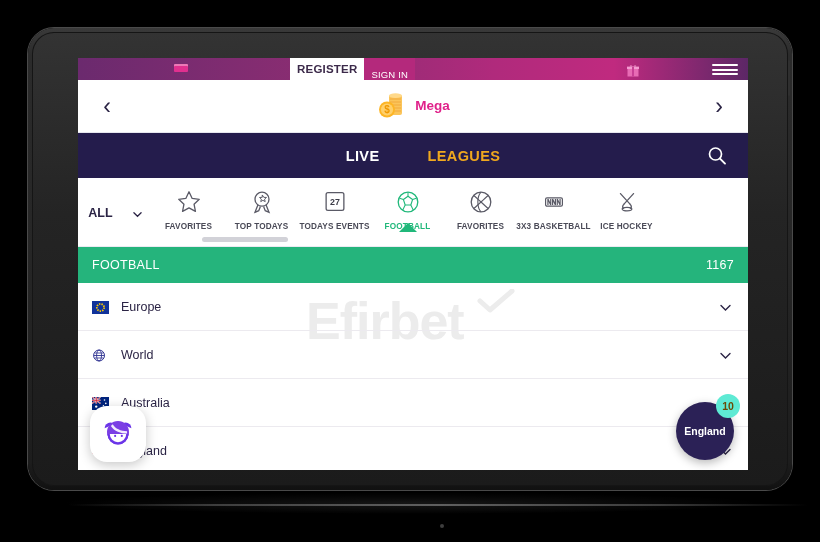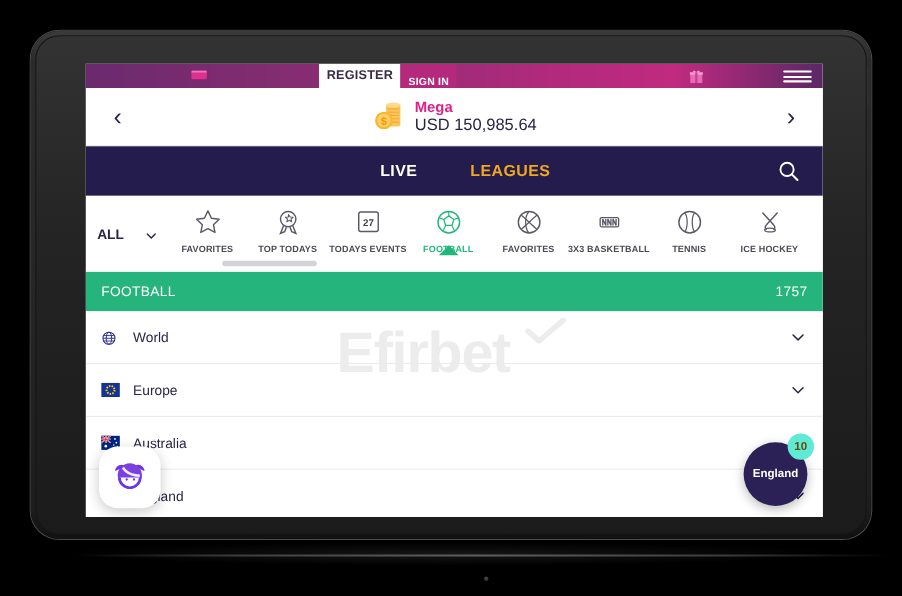--- a/index.html
+++ b/index.html
@@ -86,21 +86,21 @@
     box-shadow: inset 0 2px 0 rgba(255,255,255,.35);
   }
   .auth-tabs { position: absolute; left: 212px; top: 0; display: flex; height: 22px; }
   .tab-register {
     background: #fff; color: #3c2a4a;
     font-size: 11.5px; font-weight: 700; letter-spacing: .2px;
     display: flex; align-items: center; padding: 0 7px;
   }
   .tab-signin {
     background: #b4297c; color: #fff;
-    font-size: 9.5px; font-weight: 700; letter-spacing: .2px;
+    font-size: 9.5px; font-weight: 400; letter-spacing: .2px;
     display: flex; align-items: center; padding: 16px 7px;
   }
   .gift-icon {
     position: absolute; left: 549px; top: 5px;
     width: 12px; height: 13px;
   }
   .hamburger {
     position: absolute; right: 10px; top: 6px;
     width: 26px; height: 11px;
     display: flex; flex-direction: column; justify-content: space-between;
@@ -274,21 +274,20 @@
               <line x1="14" y1="20" x2="25" y2="20"></line>
             </g>
             <ellipse cx="19.5" cy="4.6" rx="6.5" ry="2.4" fill="#ffd98a"></ellipse>
             <circle cx="11" cy="18.5" r="8" fill="#fdb525"></circle>
             <circle cx="11" cy="18.5" r="6.1" fill="#ffd06b"></circle>
             <text x="11" y="22.4" font-size="10" font-weight="700" fill="#f09800" text-anchor="middle" font-family="Liberation Sans, sans-serif">$</text>
           </svg>
         </div>
         <div class="bal-text">
           <div class="bal-name">Mega</div>
-          <div class="bal-amt">USD 150,985.64</div>
         </div>
       </div>
       <div class="chev-right">›</div>
     </div>
 
     <div class="navbar">
       <div class="nav-live">LIVE</div>
       <div class="nav-prematch">LEAGUES</div>
       <div class="search-btn">
         <svg viewBox="0 0 22 22" width="22" height="22">
@@ -375,85 +374,75 @@
           <svg viewBox="0 0 30 30" width="28" height="28">
             <rect x="6" y="10.5" width="18" height="9" rx="1.5" fill="none" stroke="#5a5a66" stroke-width="1.3"></rect>
             <path d="M8.5 18.2 L8.5 11.8 L11.5 18.2 L11.5 11.8" fill="none" stroke="#5a5a66" stroke-width="1.3"></path>
             <path d="M13.5 18.2 L13.5 11.8 L16.5 18.2 L16.5 11.8" fill="none" stroke="#5a5a66" stroke-width="1.3"></path>
             <path d="M18.5 18.2 L18.5 11.8 L21.5 18.2 L21.5 11.8" fill="none" stroke="#5a5a66" stroke-width="1.3"></path>
           </svg>
         </div>
         <div class="lbl">3X3 BASKETBALL</div>
       </div>
 
-      <div class="sport">
-        <div class="ico">
-          <svg viewBox="0 0 30 30" width="28" height="28">
-            <circle cx="15" cy="15" r="10.5" fill="none" stroke="#5a5a66" stroke-width="1.4"></circle>
-            <path d="M10 5.4 C13.4 9.6 13.4 20.4 10 24.6" fill="none" stroke="#5a5a66" stroke-width="1.2"></path>
-            <path d="M20 5.4 C16.6 9.6 16.6 20.4 20 24.6" fill="none" stroke="#5a5a66" stroke-width="1.2"></path>
-          </svg>
-        </div>
-        <div class="lbl">TENNIS</div>
-      </div>
 
       <div class="sport">
         <div class="ico">
           <svg viewBox="0 0 30 30" width="28" height="28">
             <path d="M8 6 L18 17 M22 6 L12 17" fill="none" stroke="#5a5a66" stroke-width="1.4" stroke-linecap="round"></path>
             <path d="M18 17 C20.5 19.5 20 22 18 22 M12 17 C9.5 19.5 10 22 12 22" fill="none" stroke="#5a5a66" stroke-width="1.4"></path>
             <ellipse cx="15" cy="22.6" rx="5.2" ry="1.9" fill="none" stroke="#5a5a66" stroke-width="1.3"></ellipse>
           </svg>
         </div>
         <div class="lbl">ICE HOCKEY</div>
       </div>
 
       <div class="scroll-ind"></div>
     </div>
 
     <div class="sport-head">
       <span>FOOTBALL</span>
-      <span>1757</span>
+      <span>1167</span>
     </div>
 
     <div class="list">
 
       <div class="watermark">Efirbet</div>
       <div class="wm-check">
         <svg viewBox="0 0 40 24" width="40" height="24">
           <path d="M4 12 L14 21 L36 2" fill="none" stroke="#ececec" stroke-width="5" stroke-linecap="round" stroke-linejoin="round"></path>
         </svg>
+      </div>
+
+      <div class="row">
+        <span class="flag">
+          <svg viewBox="0 0 17 13" width="17" height="13">
+            <rect width="17" height="13" fill="#11339a"></rect>
+            <circle cx="8.5" cy="6.5" r="3.6" fill="none" stroke="#ffcc00" stroke-width="1.8" stroke-dasharray="1.4 1.1"></circle>
+          </svg>
+        </span>
+        <span class="name">Europe</span>
+        <span class="exp">
+          <svg viewBox="0 0 13 13" width="13" height="13">
+            <path d="M2 4.5 L6.5 9 L11 4.5" fill="none" stroke="#2b2445" stroke-width="1.4" stroke-linecap="round"></path>
+          </svg>
+        </span>
       </div>
 
       <div class="row">
         <span class="flag">
           <svg viewBox="0 0 17 14" width="15" height="15">
             <circle cx="8" cy="7" r="6.2" fill="none" stroke="#2b2f8f" stroke-width="1.1"></circle>
             <ellipse cx="8" cy="7" rx="2.8" ry="6.2" fill="none" stroke="#2b2f8f" stroke-width="1"></ellipse>
             <line x1="1.8" y1="7" x2="14.2" y2="7" stroke="#2b2f8f" stroke-width="1"></line>
             <line x1="2.8" y1="4.2" x2="13.2" y2="4.2" stroke="#2b2f8f" stroke-width=".9"></line>
             <line x1="2.8" y1="9.8" x2="13.2" y2="9.8" stroke="#2b2f8f" stroke-width=".9"></line>
           </svg>
         </span>
         <span class="name">World</span>
-        <span class="exp">
-          <svg viewBox="0 0 13 13" width="13" height="13">
-            <path d="M2 4.5 L6.5 9 L11 4.5" fill="none" stroke="#2b2445" stroke-width="1.4" stroke-linecap="round"></path>
-          </svg>
-        </span>
-      </div>
-
-      <div class="row">
-        <span class="flag">
-          <svg viewBox="0 0 17 13" width="17" height="13">
-            <rect width="17" height="13" fill="#11339a"></rect>
-            <circle cx="8.5" cy="6.5" r="3.6" fill="none" stroke="#ffcc00" stroke-width="1.8" stroke-dasharray="1.4 1.1"></circle>
-          </svg>
-        </span>
-        <span class="name">Europe</span>
         <span class="exp">
           <svg viewBox="0 0 13 13" width="13" height="13">
             <path d="M2 4.5 L6.5 9 L11 4.5" fill="none" stroke="#2b2445" stroke-width="1.4" stroke-linecap="round"></path>
           </svg>
         </span>
       </div>
 
       <div class="row">
         <span class="flag">
           <svg viewBox="0 0 17 13" width="17" height="13">

